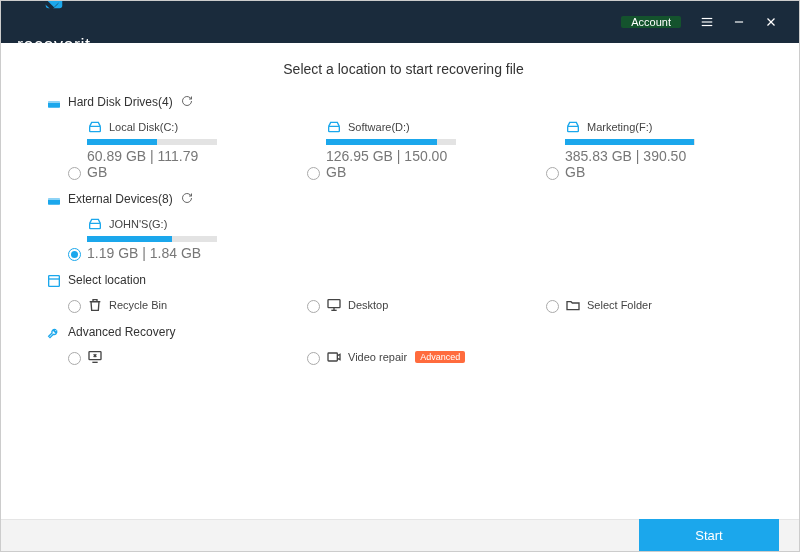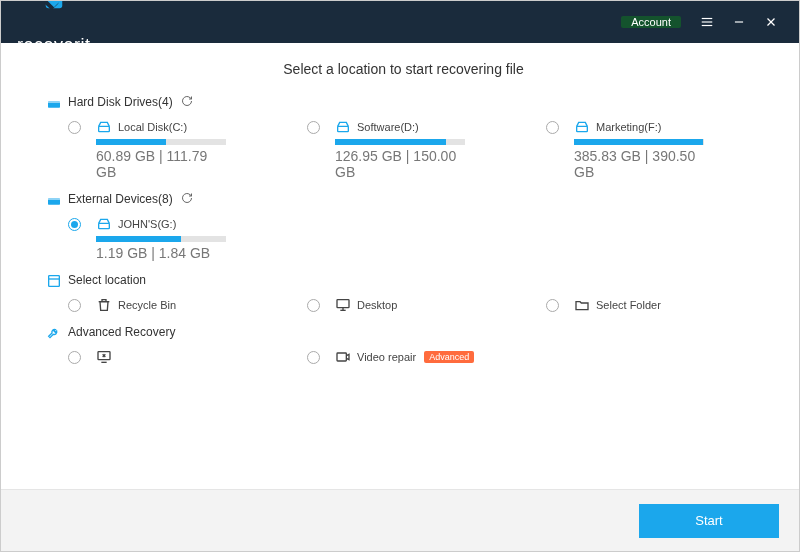--- a/index.html
+++ b/index.html
@@ -16,36 +16,36 @@
 
 .content { flex: 1; padding: 18px 38px 0 45px; overflow: hidden; }
 .page-title { text-align: center; font-size: 14px; color: #333; font-weight: 400; margin-bottom: 18px; }
 
 .section { margin-bottom: 12px; }
 .section-head { display: flex; gap: 6px; font-size: 12px; color: #333; margin-bottom: 8px; }
 .section-head .sh-icon { width: 16px; height: 16px; color: #1ba7ec; display: flex; align-items: center; }
 .refresh-icon { width: 12px; height: 12px; color: #666; margin-left: 2px; }
 
 .grid { display: grid; grid-template-columns: repeat(3, 1fr); column-gap: 24px; row-gap: 14px; padding-left: 22px; }
-.item { display: flex; align-items: flex-start; gap: 15px; }
+.item { display: flex; align-items: flex-end; gap: 6px; }
 .radio { width: 13px; height: 13px; border: 1px solid #aaa; border-radius: 50%; margin-top: 2px; flex-shrink: 0; cursor: pointer; position: relative; }
 .radio.selected { border-color: #1ba7ec; }
 .radio.selected::after { content: ''; position: absolute; width: 7px; height: 7px; background: #1ba7ec; border-radius: 50%; top: 2px; left: 2px; }
 .item-body { display: flex; flex-direction: column; gap: 4px; flex: 1; }
 .item-top { display: flex; align-items: center; gap: 6px; }
 .drive-icon { width: 16px; height: 16px; color: #1ba7ec; flex-shrink: 0; }
 .loc-icon { width: 16px; height: 16px; color: #444; flex-shrink: 0; }
 .item-label { font-size: 11px; color: #444; }
 .bar-wrap { width: 130px; }
 .bar { height: 6px; background: #e3e3e3; position: relative; }
 .bar-fill { height: 100%; background: #1ba7ec; }
 .bar-text { font-size: 14px; color: #777; margin-top: 3px; }
 .badge { background: #ff6b3d; color: #fff; font-size: 9px; padding: 1px 5px; border-radius: 2px; margin-left: 2px; }
 
-.footer { height: 62px; background: #f3f3f3; display: flex; align-items: center; justify-content: flex-end; padding: 0 20px; border-top: 1px solid #e5e5e5; }
+.footer { height: 32px; background: #f3f3f3; display: flex; align-items: center; justify-content: flex-end; padding: 0 20px; border-top: 1px solid #e5e5e5; }
 .start-btn { background: #1ba7ec; color: #fff; border: none; width: 140px; height: 34px; font-size: 13px; cursor: pointer; }
 </style>
 </head>
 <body>
 
 <div class="titlebar">
   <div class="logo-wrap">
     <span class="logo-icon">
       <svg viewBox="0 0 24 24">
           <rect x="3" y="3" width="18" height="18" rx="3" fill="#1ba7ec"></rect>

